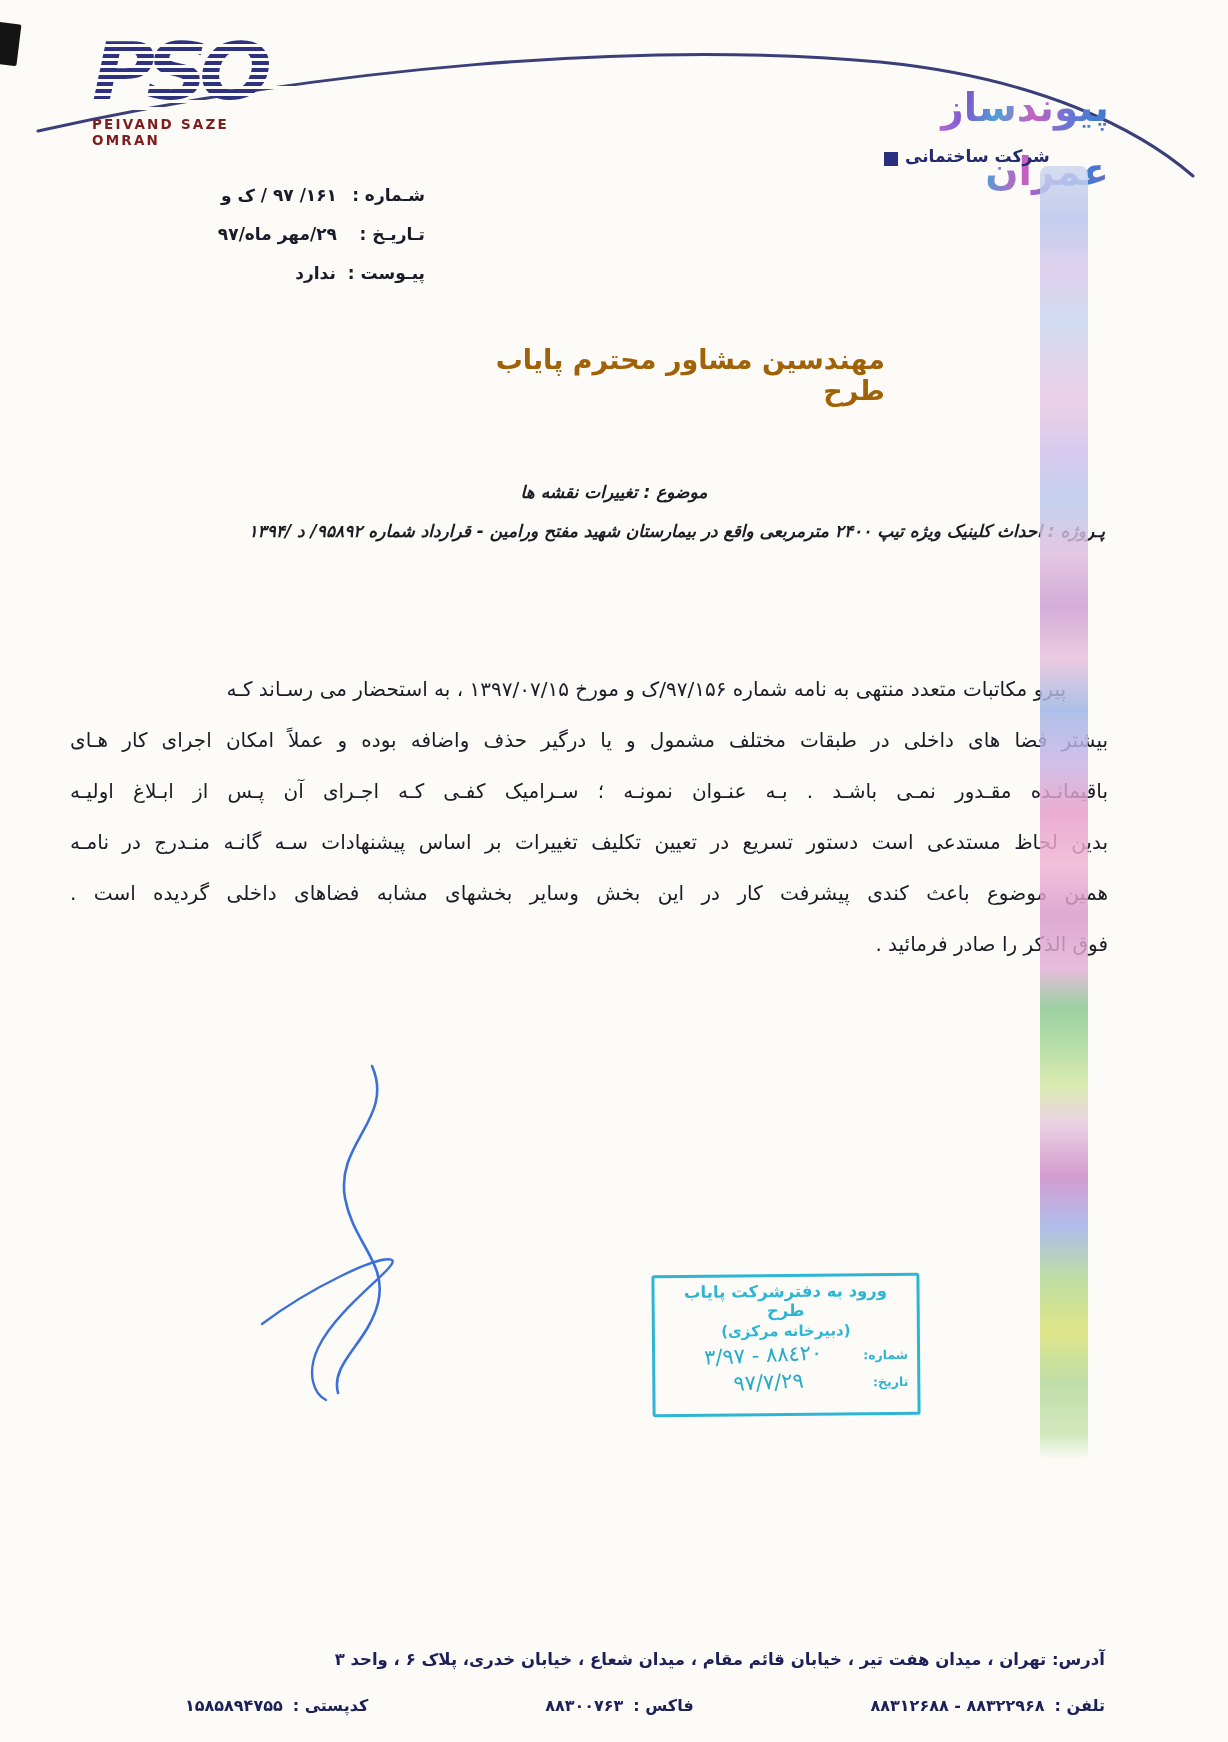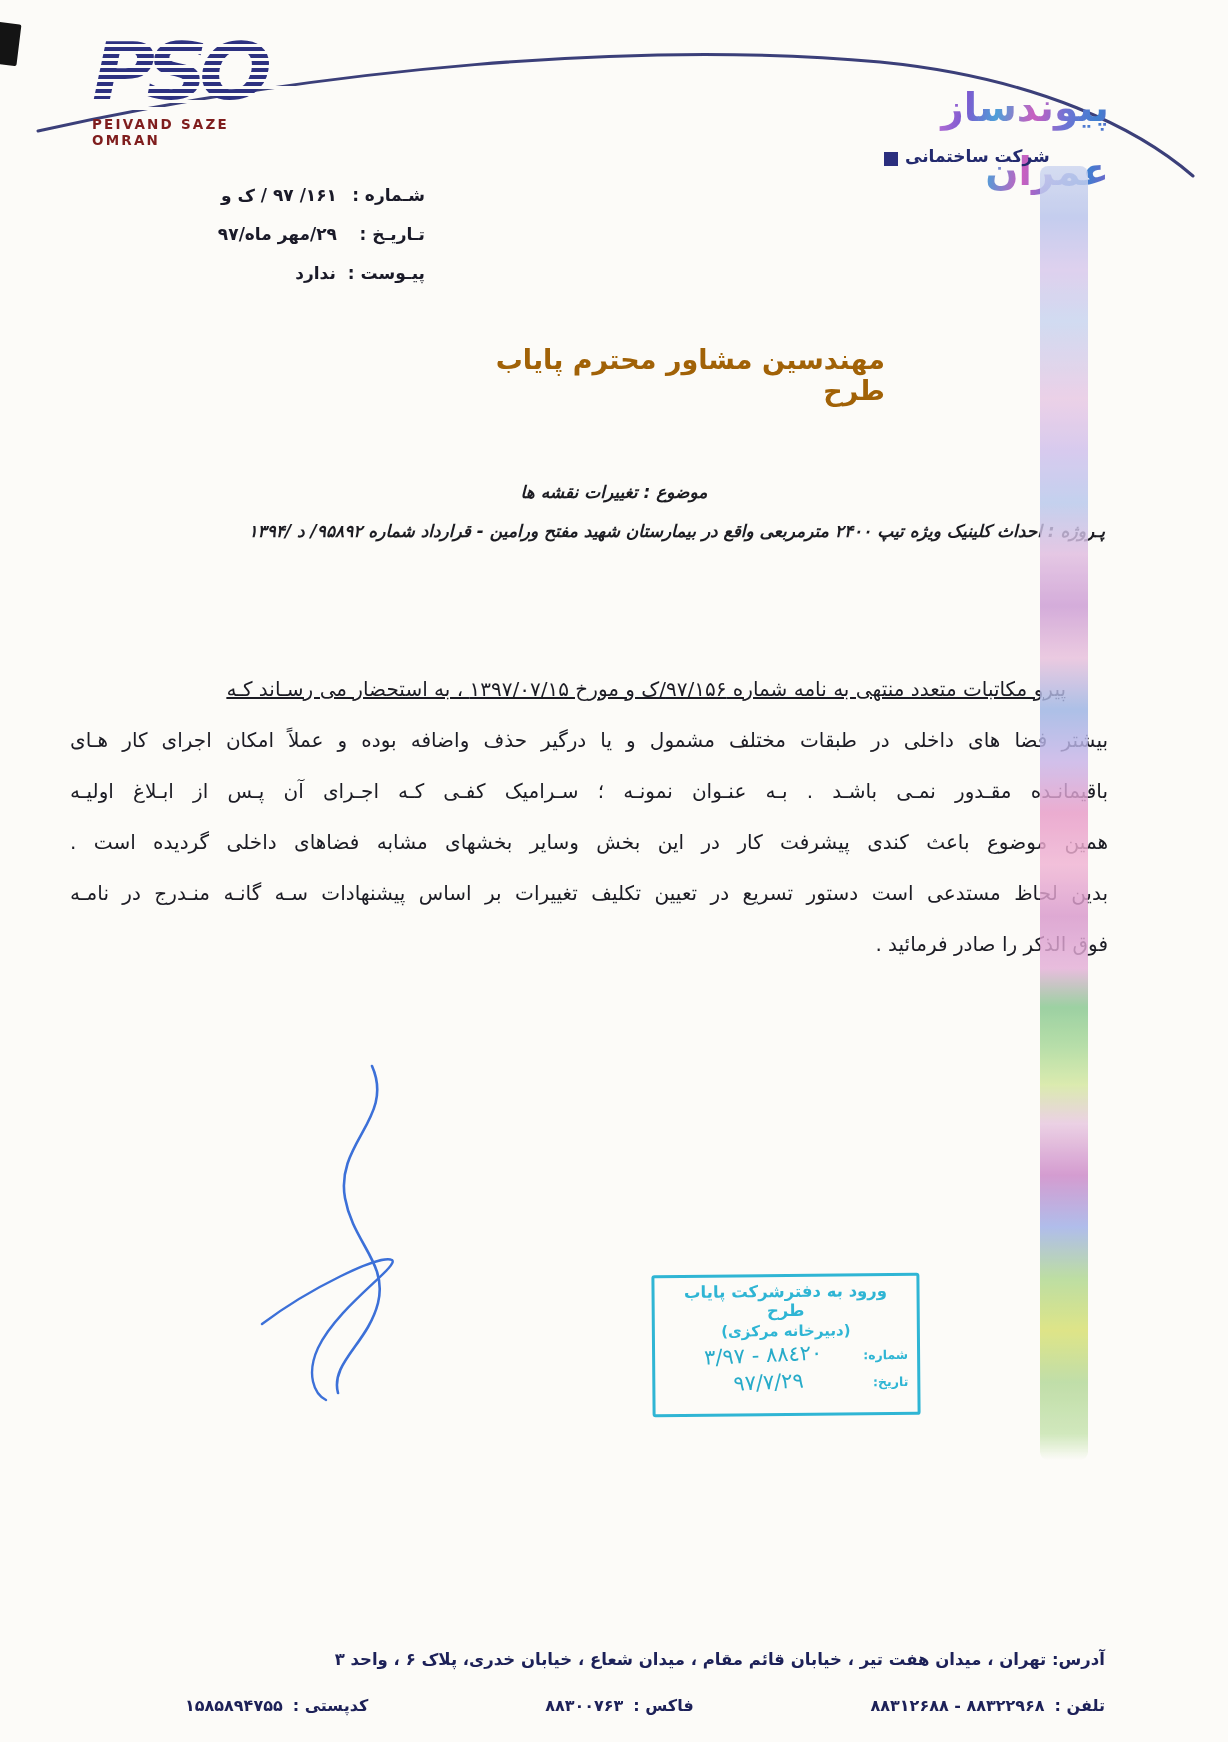--- a/index.html
+++ b/index.html
@@ -58,21 +58,21 @@
     text-align:right; font-size:27px; font-weight:bold; color:#a16207; }
   .subject { position:absolute; left:123px; top:482px; width:982px; direction:rtl;
     text-align:center; font-size:17px; font-weight:bold; font-style:italic; color:#1c1c22; }
   .project { position:absolute; left:123px; top:521px; width:982px; direction:rtl;
     text-align:right; font-size:17px; font-weight:bold; font-style:italic; color:#1c1c22; }
   .salutation { position:absolute; left:123px; top:612px; width:982px; direction:rtl;
     text-align:right; font-size:19px; color:#1c1c24; }
   .body-block { position:absolute; left:70px; top:664px; width:1038px; direction:rtl; }
   .body-line { font-size:20px; line-height:51px; color:#1c1c24;
     text-align:justify; text-align-last:justify; text-justify:inter-word; }
-  .body-line.first { text-align:right; text-align-last:right; padding-right:42px;text-decoration:underline; }
+  .body-line.first { text-align:right; text-align-last:right; padding-right:42px; }
   .body-line.last  { text-align:right; text-align-last:right; }
 
   
   .closing-block { position:absolute; left:158px; top:1166px; width:210px; direction:rtl;
     text-align:center; color:#15151d; }
   .closing-line1 { font-size:23px; font-weight:bold; font-style:italic; }
   .closing-line2 { font-size:22px; font-weight:bold; font-style:italic; margin-top:27px; }
   .closing-line3 { font-size:23px; font-weight:bold; font-style:italic; margin-top:17px; }
   .signature-svg { position:absolute; left:220px; top:1048px; width:210px; height:370px; }
 
@@ -133,22 +133,22 @@
   </div>
 
   <div class="recipient">مهندسین مشاور محترم پایاب طرح</div>
   <div class="subject">موضوع : تغییرات نقشه ها</div>
   <div class="project">پـروژه : احداث کلینیک ویژه تیپ ۲۴۰۰ مترمربعی واقع در بیمارستان شهید مفتح ورامین - قرارداد شماره ۹۵۸۹۲/ د /۱۳۹۴</div>
 
   <div class="body-block">
     <div class="body-line first">پیرو مکاتبات متعدد منتهی به نامه شماره ۹۷/۱۵۶/ک و مورخ ۱۳۹۷/۰۷/۱۵ ، به استحضار می رسـاند کـه</div>
     <div class="body-line">بیشتر فضا های داخلی در طبقات مختلف مشمول و یا درگیر حذف واضافه بوده و عملاً امکان اجرای کار هـای</div>
     <div class="body-line">باقیمانـده مقـدور نمـی باشـد . بـه عنـوان نمونـه ؛ سـرامیک کفـی کـه اجـرای آن پـس از ابـلاغ اولیـه</div>
+    <div class="body-line">بدین لحاظ مستدعی است دستور تسریع در تعیین تکلیف تغییرات بر اساس پیشنهادات سـه گانـه منـدرج در نامـه</div>
     <div class="body-line">همین موضوع باعث کندی پیشرفت کار در این بخش وسایر بخشهای مشابه فضاهای داخلی گردیده است .</div>
-    <div class="body-line">بدین لحاظ مستدعی است دستور تسریع در تعیین تکلیف تغییرات بر اساس پیشنهادات سـه گانـه منـدرج در نامـه</div>
     <div class="body-line last">فوق الذکر را صادر فرمائید .</div>
   </div>
 
 
   <svg class="signature-svg" viewBox="0 0 210 370" aria-hidden="true">
     <path d="M152,18 C175,70 115,95 125,150 C133,195 168,215 158,255 C148,295 110,315 118,345" fill="none" stroke="#3c70d8" stroke-width="2.6" stroke-linecap="round"></path>
     <path d="M42,276 C90,240 160,206 172,212 C180,218 118,258 98,300 C86,326 94,346 106,352" fill="none" stroke="#3c70d8" stroke-width="2.4" stroke-linecap="round"></path>
   </svg>
 
   <div class="stamp">

